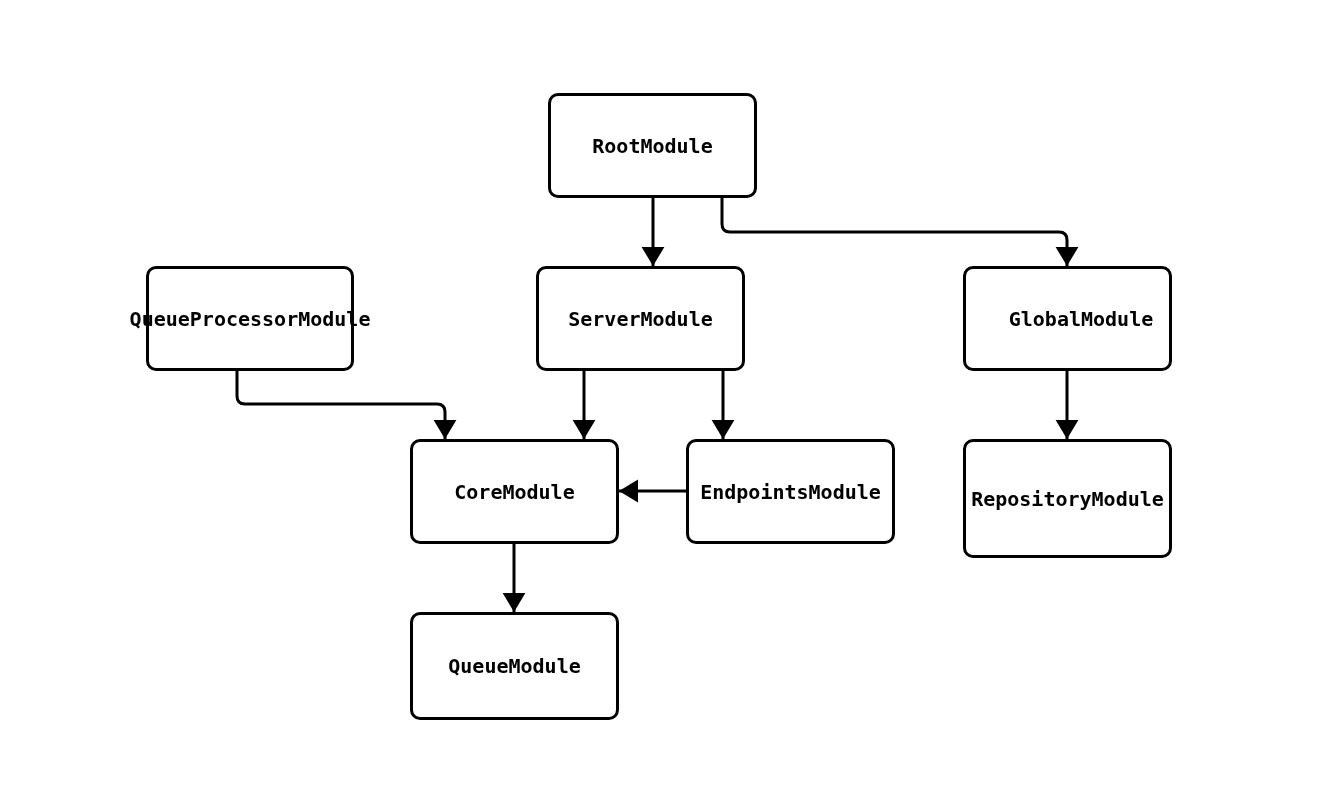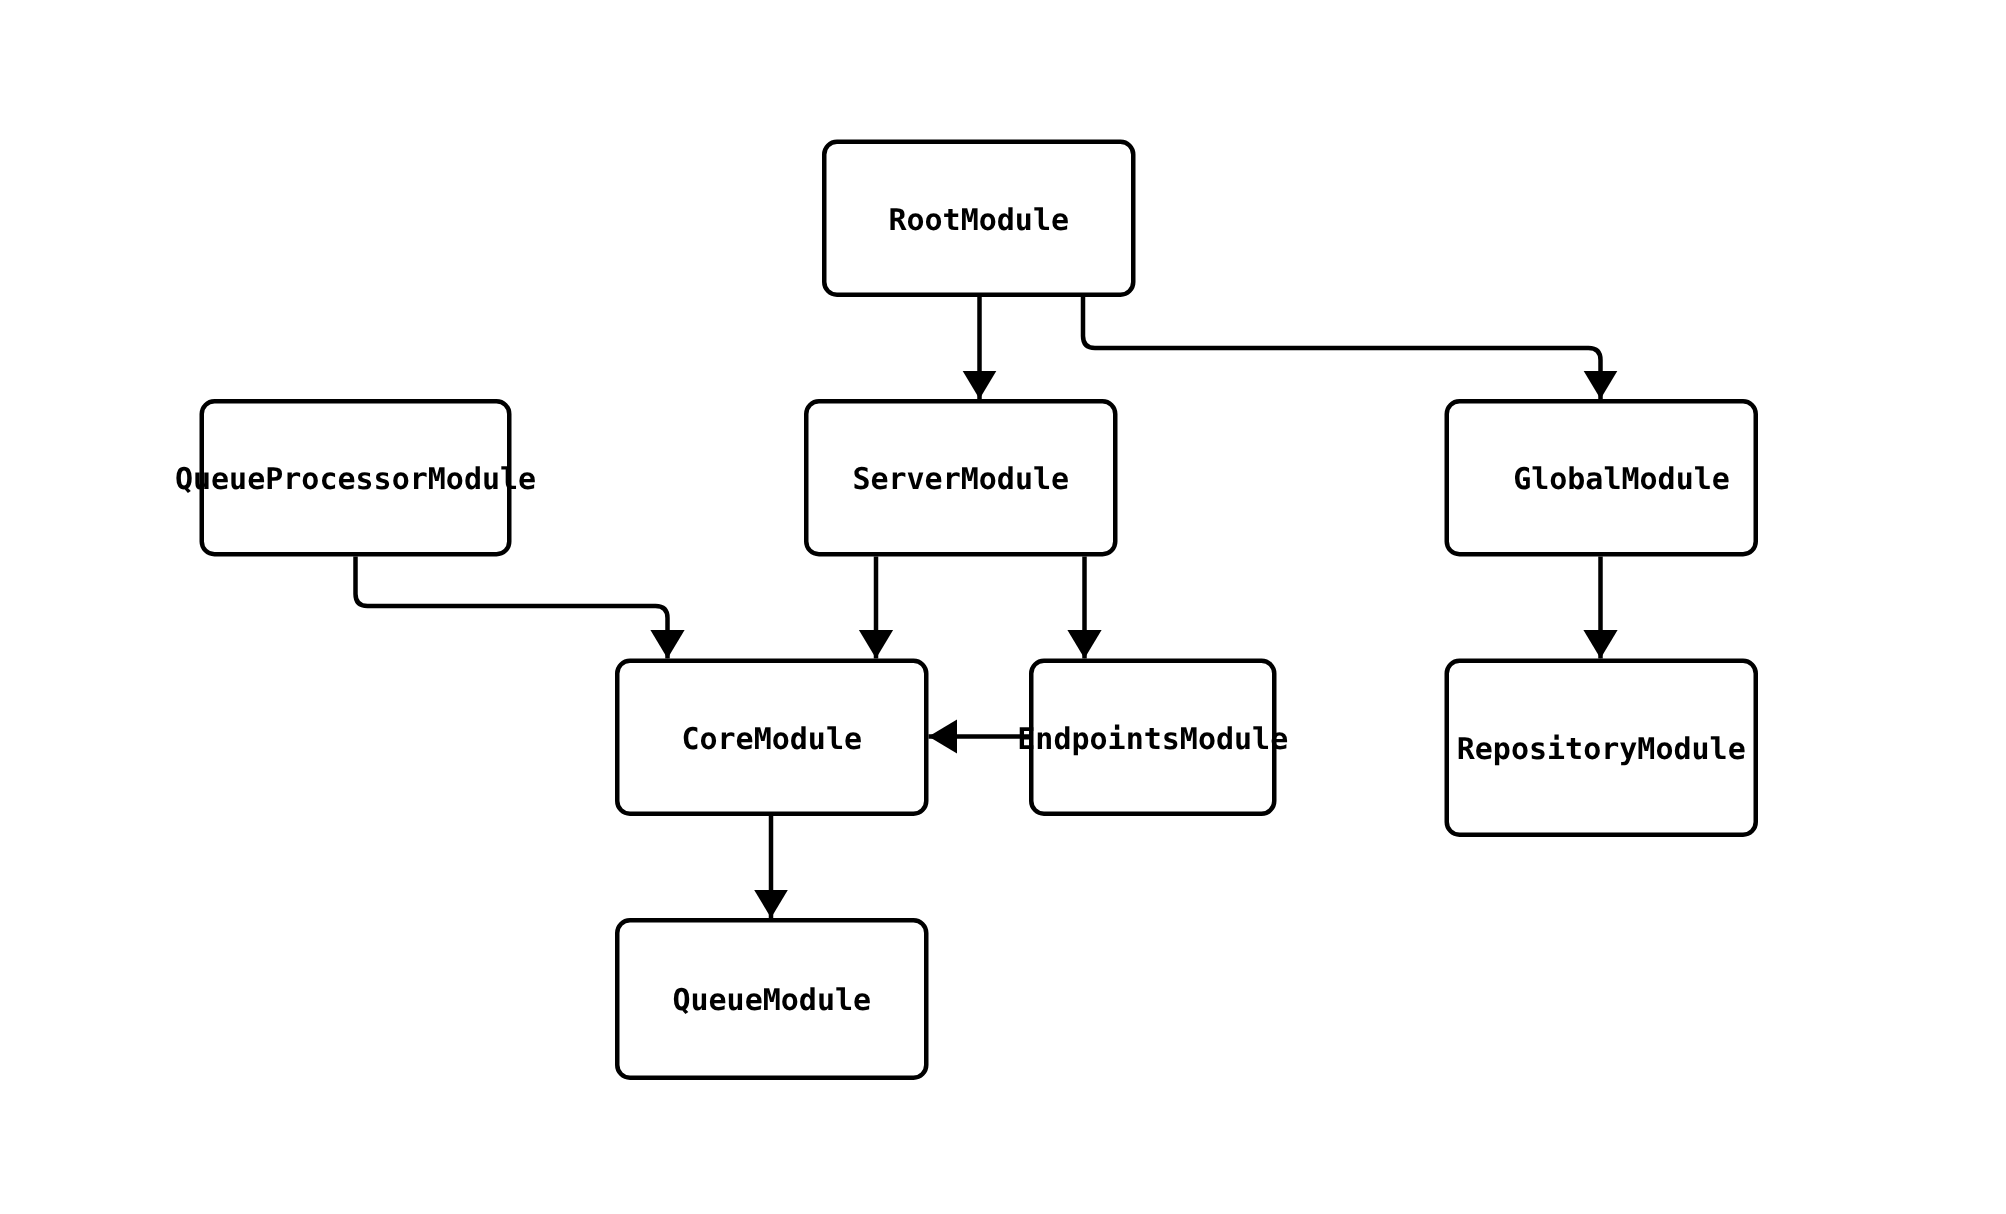--- a/index.html
+++ b/index.html
@@ -69,37 +69,37 @@
       <path d="M723,371 L723,439" class="edge" marker-end="url(#arrowhead)"></path>
       <path d="M686,491 L619,491" class="edge" marker-end="url(#arrowhead)"></path>
       <path d="M1067,371 L1067,439" class="edge" marker-end="url(#arrowhead)"></path>
       <path d="M514,544 L514,612" class="edge" marker-end="url(#arrowhead)"></path>
     </svg>
   <div id="nodes">
       <div class="node" style="left: 548px; top: 93px; width: 209px; height: 105px;">
         <div class="node-line">Root</div>
         <div class="node-line">Module</div>
       </div>
-      <div class="node" style="left: 133px; top: 266px; width: 208px; height: 105px;">
+      <div class="node" style="left: 146px; top: 266px; width: 208px; height: 105px;">
         <div class="node-line">QueueProcessor</div>
         <div class="node-line">Module</div>
       </div>
       <div class="node" style="left: 536px; top: 266px; width: 209px; height: 105px;">
         <div class="node-line">Server</div>
         <div class="node-line">Module</div>
       </div>
       <div class="node" style="left: 963px; top: 266px; width: 209px; height: 105px; padding-left: 27px;">
         <div class="node-line">Global</div>
         <div class="node-line">Module</div>
       </div>
       <div class="node" style="left: 410px; top: 439px; width: 209px; height: 105px;">
         <div class="node-line">Core</div>
         <div class="node-line">Module</div>
       </div>
-      <div class="node" style="left: 686px; top: 439px; width: 165px; height: 105px; justify-content: center;">
+      <div class="node" style="left: 686px; top: 439px; width: 209px; height: 105px; justify-content: center;">
         <div class="node-line">Endpoints</div>
         <div class="node-line">Module</div>
       </div>
       <div class="node" style="left: 963px; top: 439px; width: 209px; height: 119px;">
         <div class="node-line">Repository</div>
         <div class="node-line">Module</div>
       </div>
       <div class="node" style="left: 410px; top: 612px; width: 209px; height: 108px;">
         <div class="node-line">Queue</div>
         <div class="node-line">Module</div>

